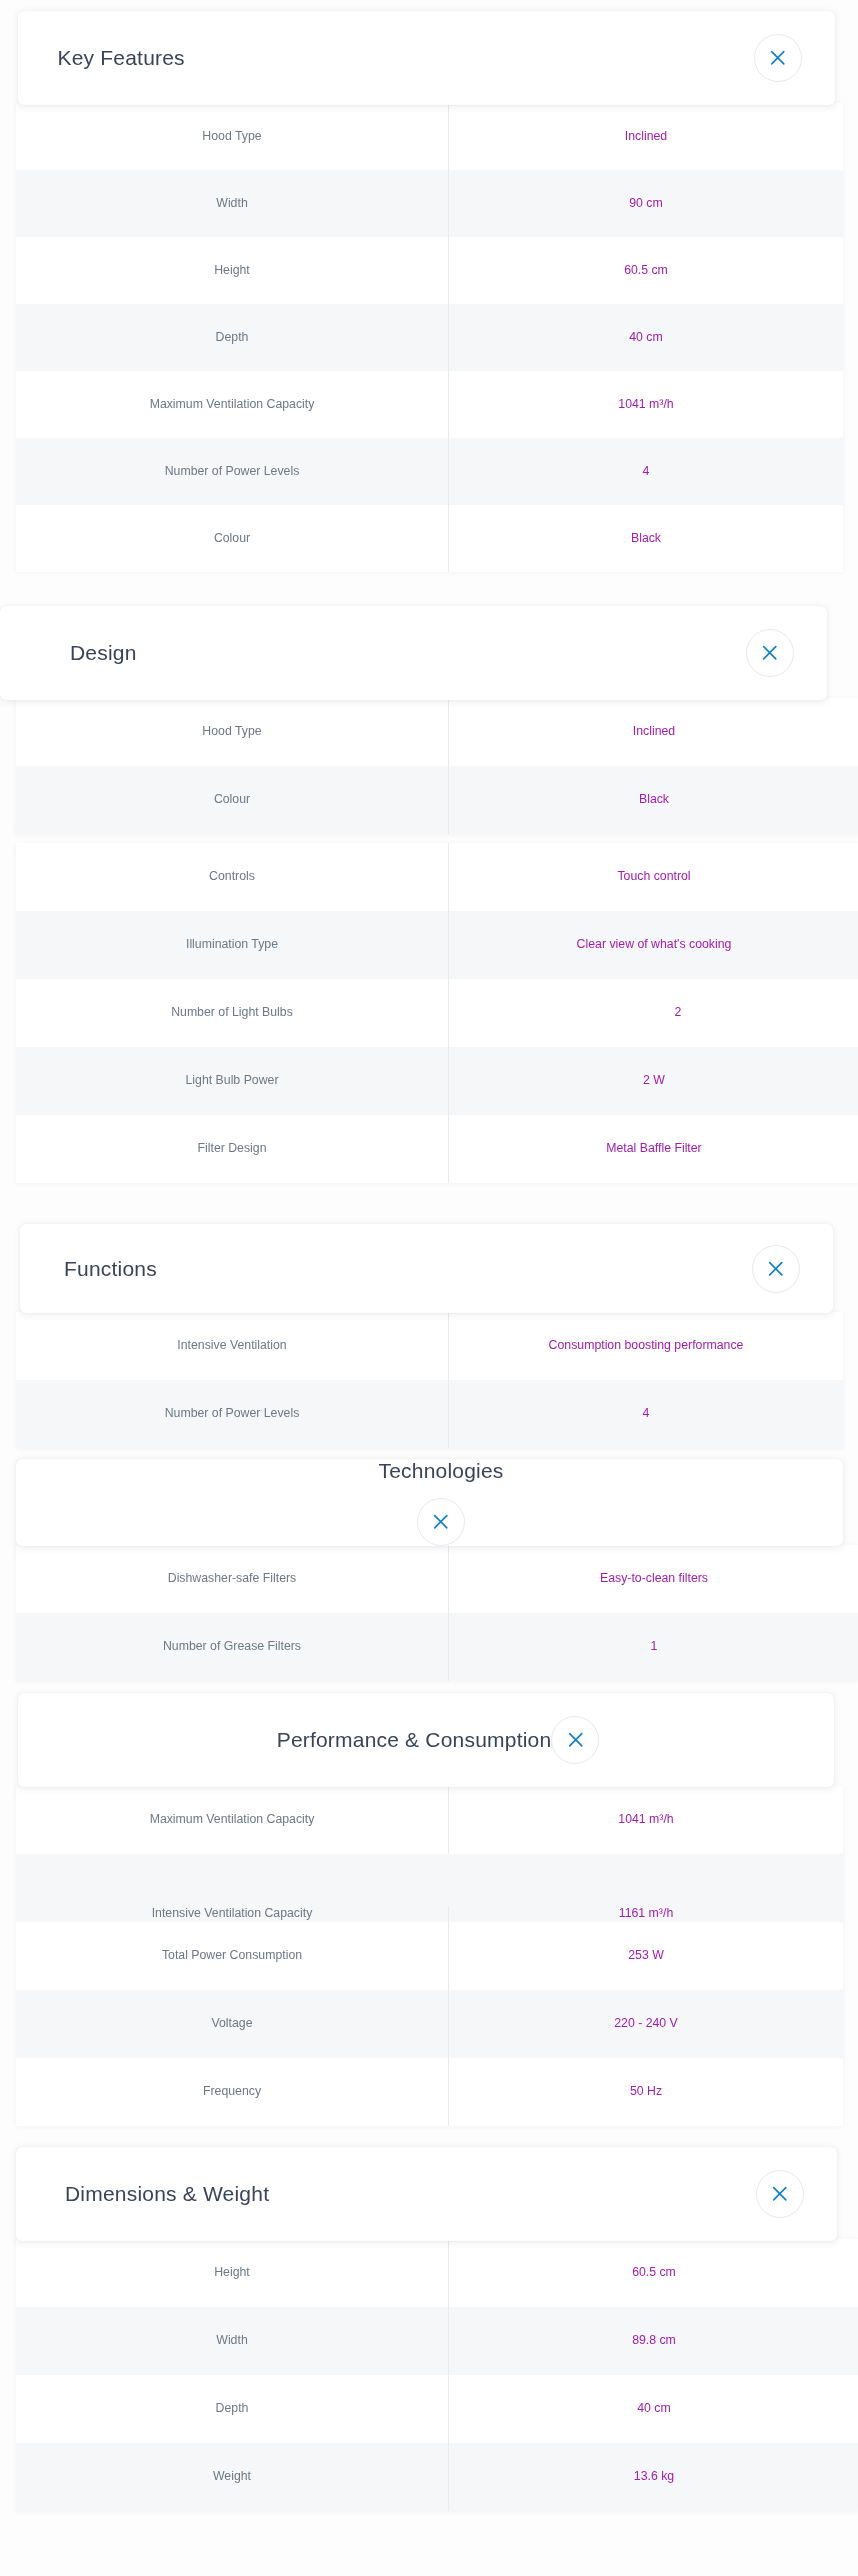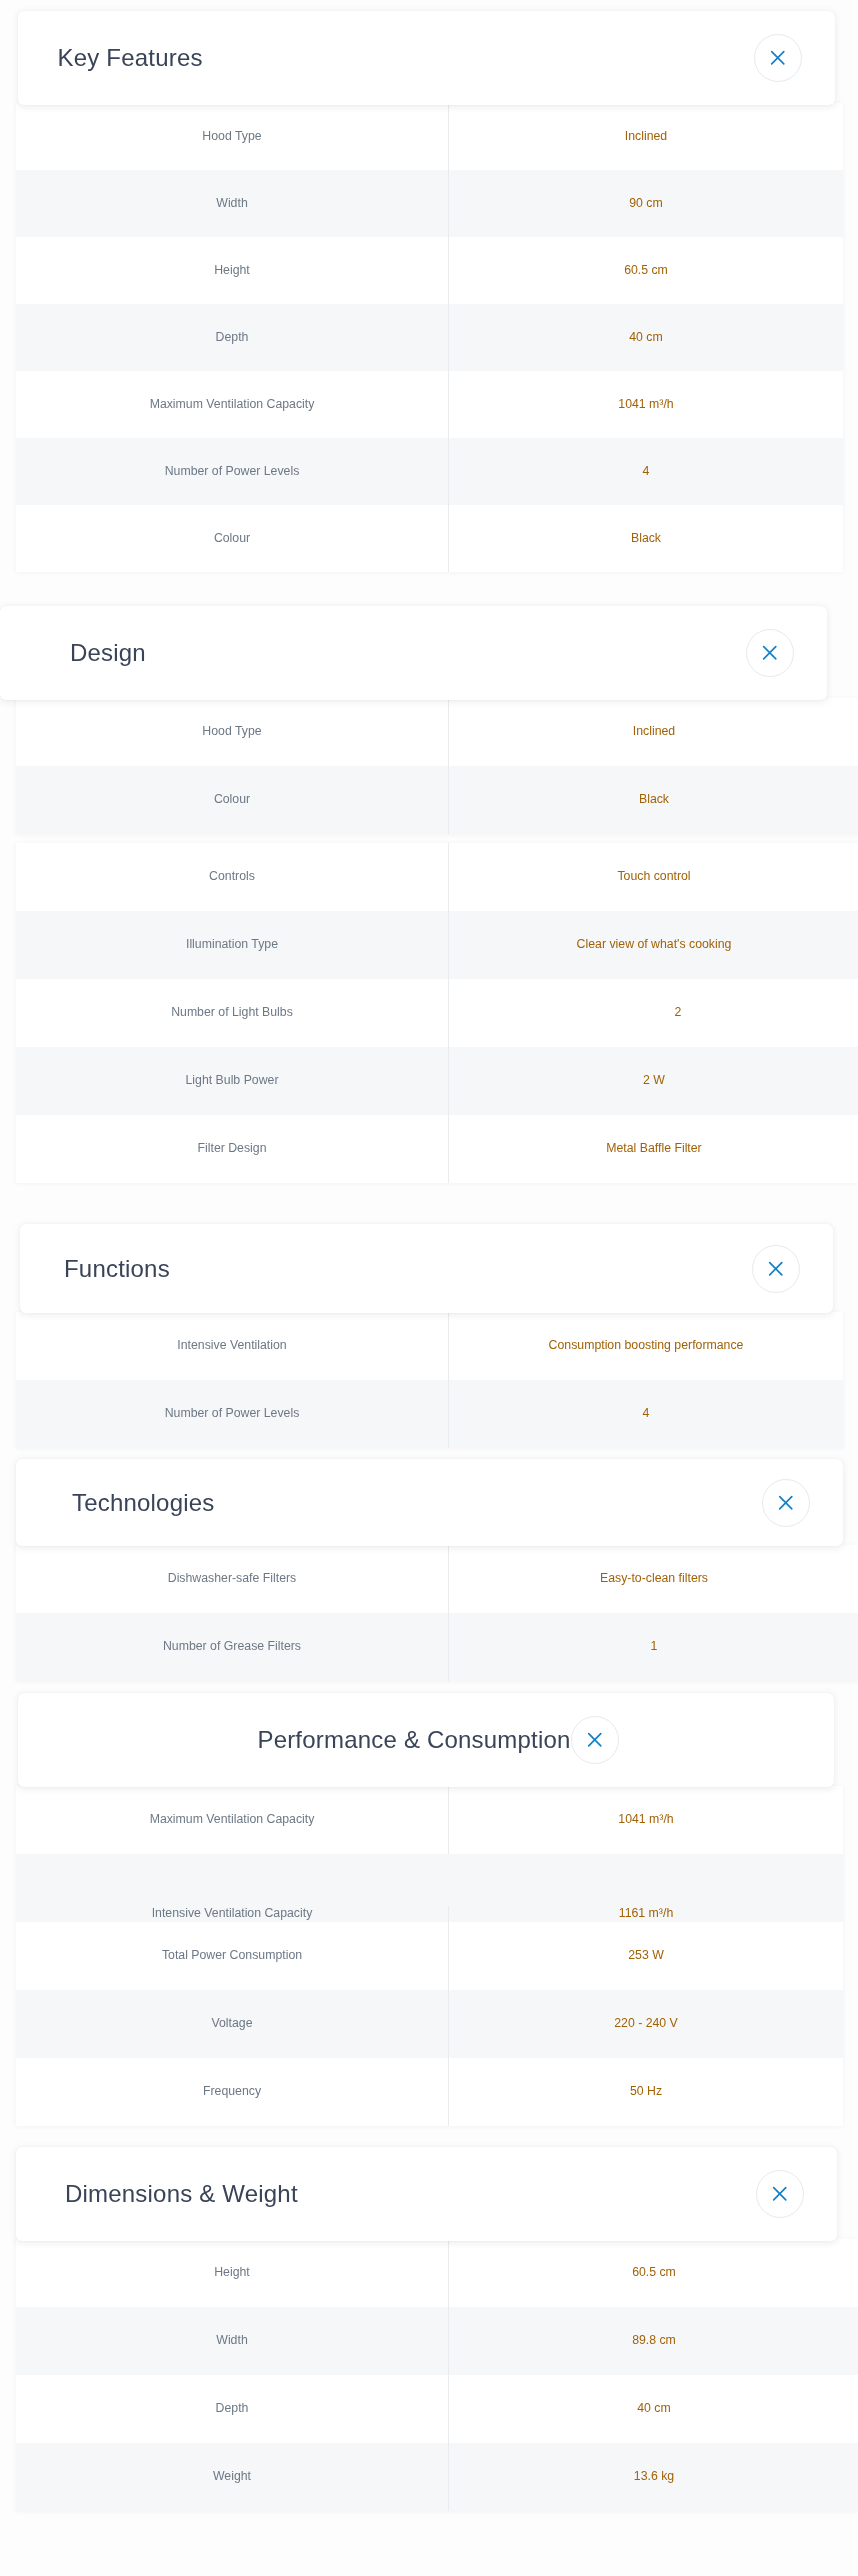--- a/index.html
+++ b/index.html
@@ -18,21 +18,21 @@
     position:absolute;
     background:#ffffff;
     border-radius:5.6px;
     box-shadow:0 1.6px 7.2px rgba(60,70,90,.10), 0 0 0.8px rgba(60,70,90,.13);
     display:flex;align-items:center;justify-content:space-between;
     box-sizing:border-box;
     z-index:5;
   }
   .hdr-title{
     color:#3a4458;
-    font-size:24px;
+    font-size:21px;
     font-weight:400;
     letter-spacing:0.2px;
     white-space:nowrap;
   }
   .close-btn{
     width:46px;height:46px;
     border-radius:50%;
     border:0.8px solid #e6e9ee;
     background:#ffffff;
     display:flex;align-items:center;justify-content:center;
@@ -65,21 +65,21 @@
     line-height:1.3;
   }
   .cell.lab{
     width:433px;flex:none;
     color:#6d7885;
     font-size:12.3px;
     border-right:0.8px solid #e9ecef;
   }
   .cell.val{
     flex:1;
-    color:#a16207;
+    color:#a21caf;
     font-size:12.3px;
   }
 </style>
 </head>
 <body>
 
 <div class="page" id="root">
     <div class="tbl" style="left: 16px; top: 103px; width: 827px;">
       <div class="row" style="height: 67px;">
         <div class="cell lab">Hood Type</div>
@@ -179,21 +179,21 @@
     <div class="tbl" style="left: 16px; top: 1545px; width: 843px;">
       <div class="row" style="height: 68px;">
         <div class="cell lab">Dishwasher-safe Filters</div>
         <div class="cell val">Easy-to-clean filters</div>
       </div>
       <div class="row alt" style="height: 68px;">
         <div class="cell lab">Number of Grease Filters</div>
         <div class="cell val">1</div>
       </div>
     </div>
-    <div class="hdr" style="left: 16px; top: 1459px; width: 827px; height: 87px; padding-left: 56px; padding-right: 33px;">
+    <div class="hdr" style="left: 16px; top: 1459px; width: 827px; height: 87px; padding-left: 56px; padding-right: 33px; flex-direction: column;">
       <div class="hdr-title">Technologies</div>
       <div class="close-btn">
         <svg width="17.5" height="17.5" viewBox="0 0 22 22" aria-hidden="true">
           <path d="M3.4 3.4 L18.6 18.6 M18.6 3.4 L3.4 18.6" stroke="#1180c7" stroke-width="2.1" stroke-linecap="round" fill="none"></path>
         </svg>
       </div>
     </div>
     <div class="tbl" style="left: 16px; top: 1786px; width: 827px;">
       <div class="row" style="height: 68px;">
         <div class="cell lab">Maximum Ventilation Capacity</div>

